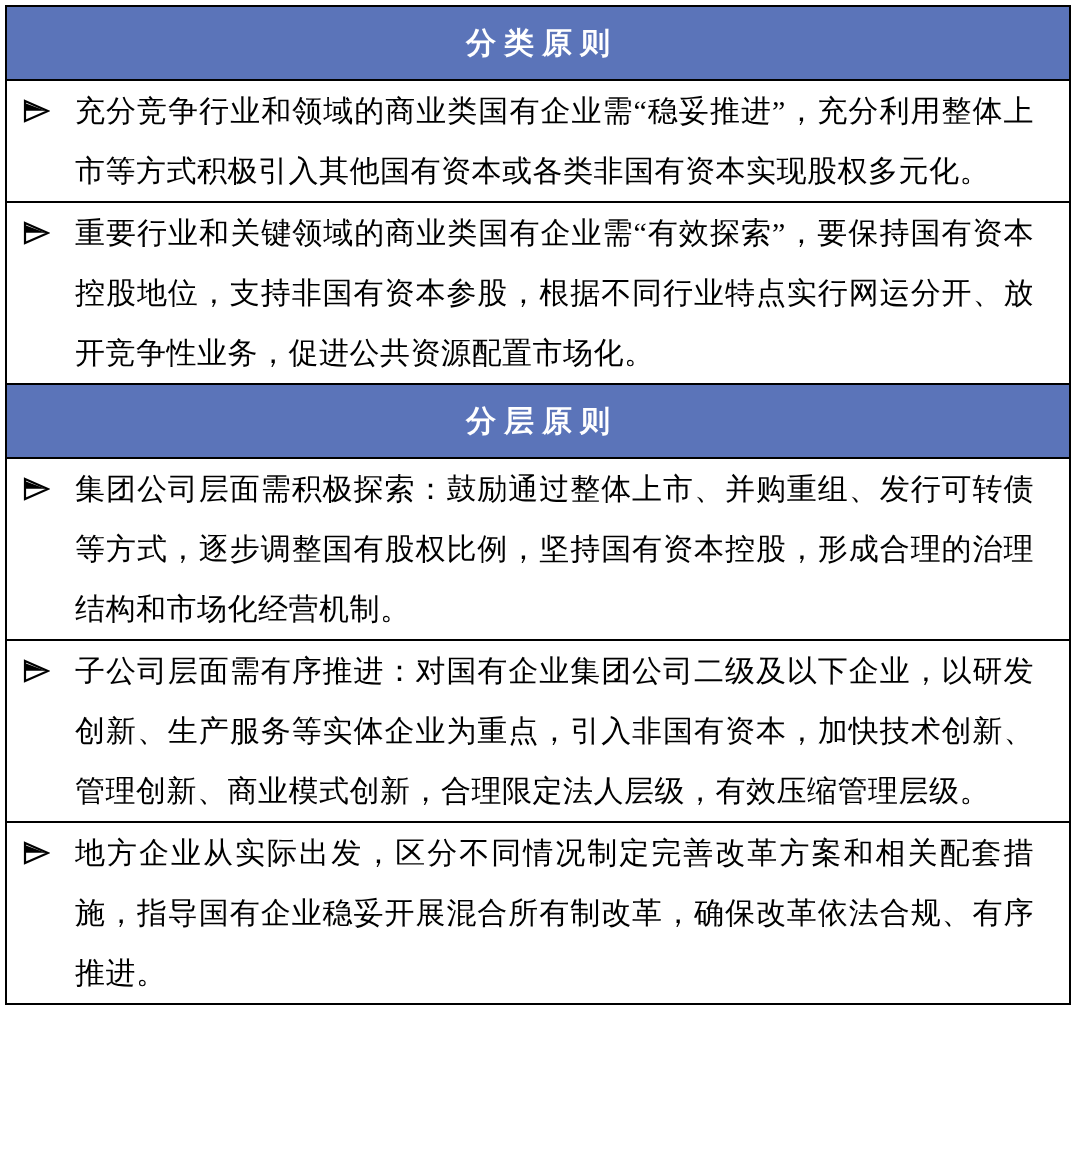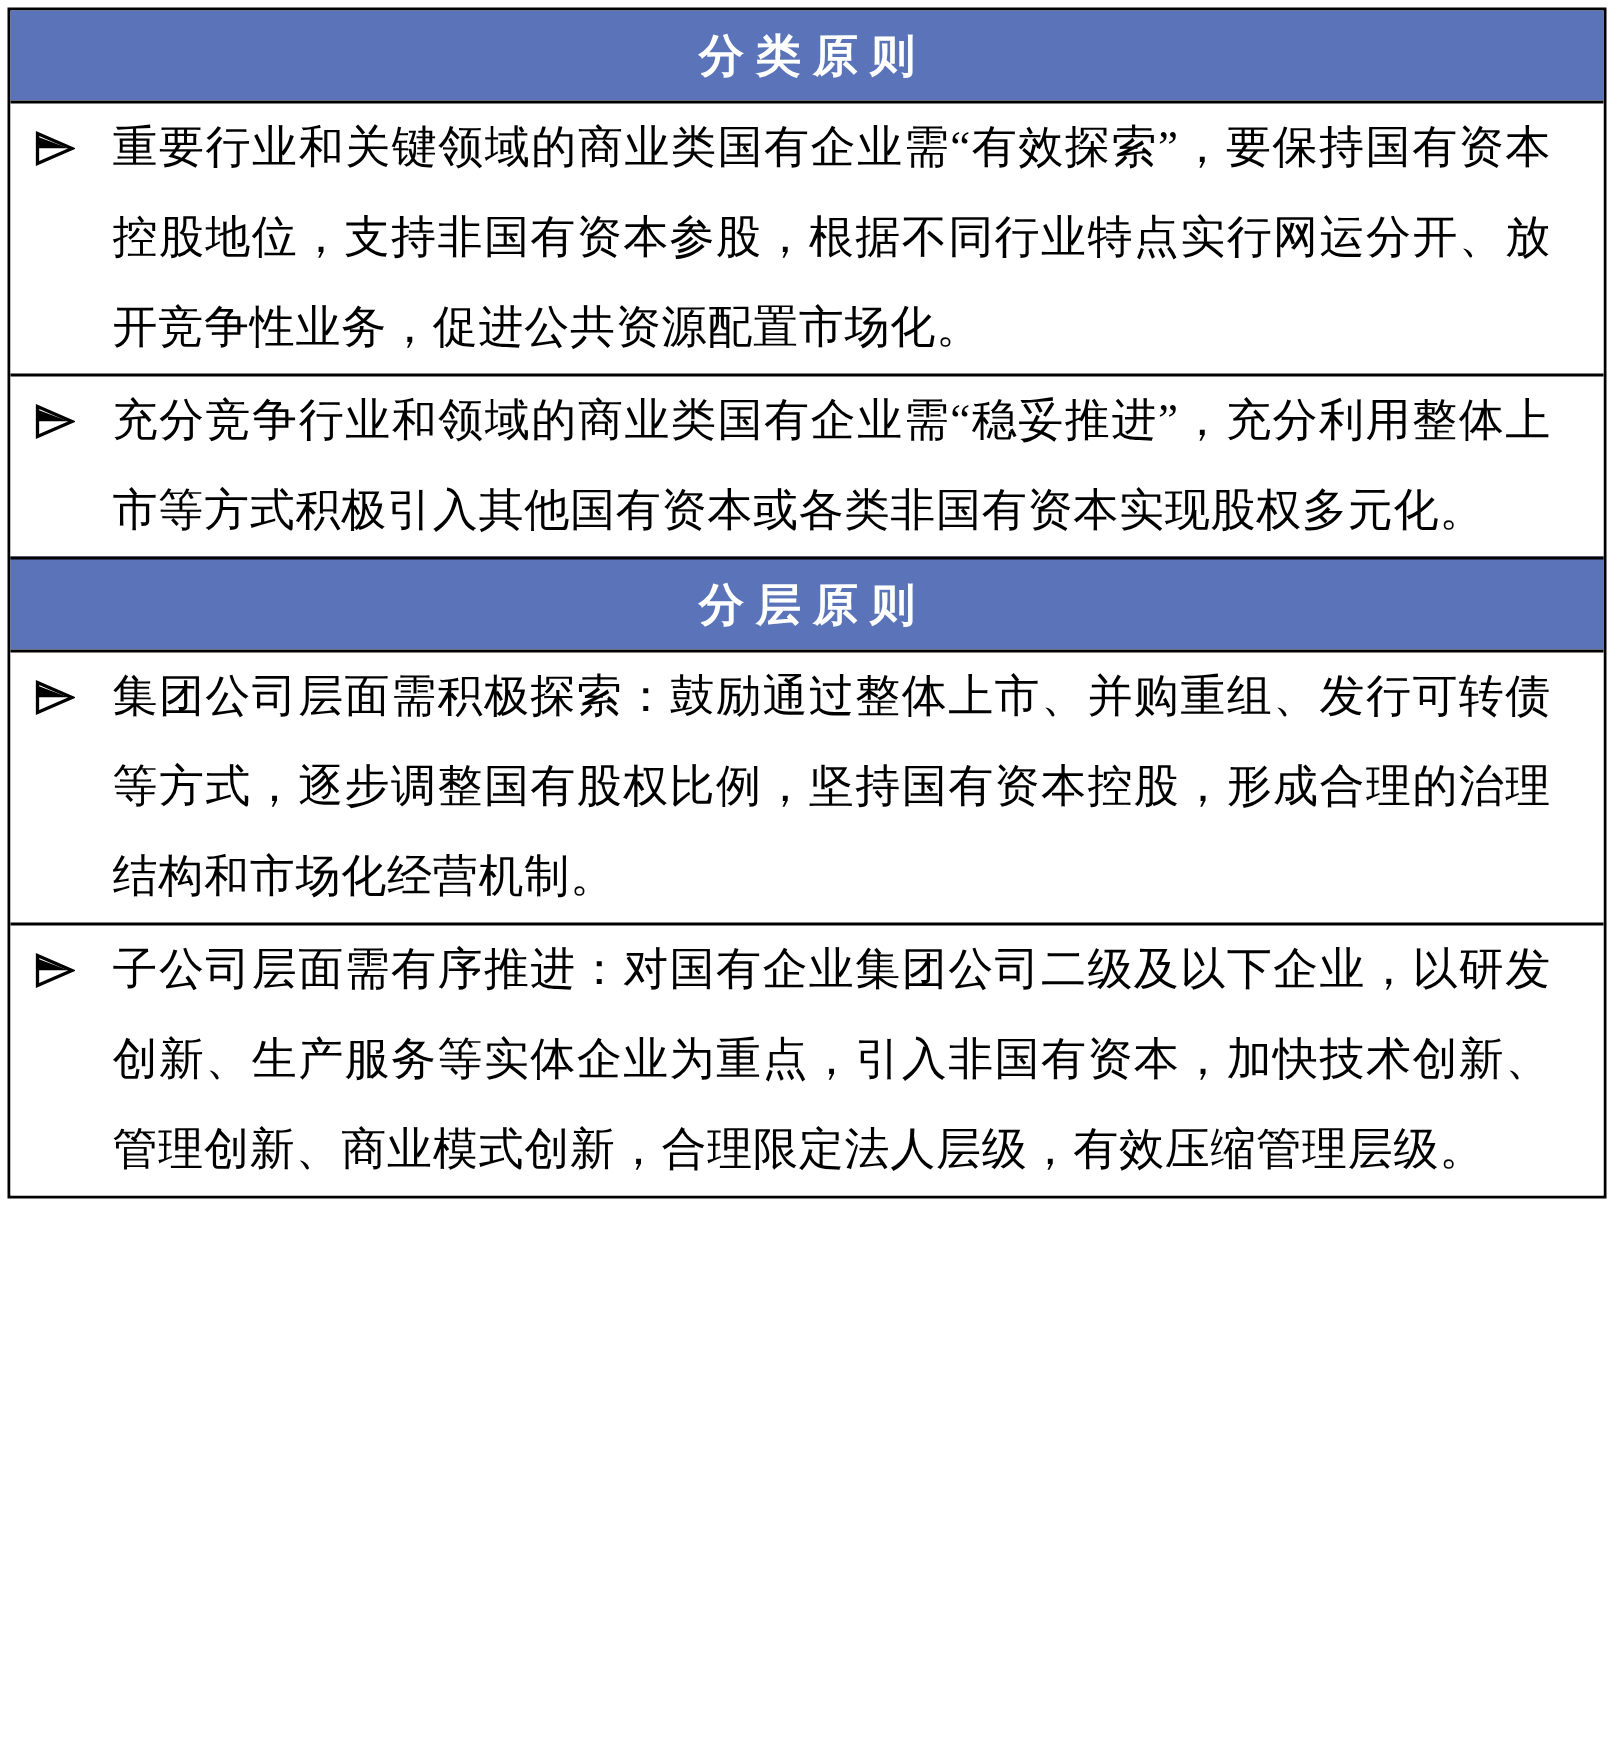--- a/index.html
+++ b/index.html
@@ -18,21 +18,21 @@
     position: absolute;
     left: 5px;
     top: 5px;
     width: 1062px;
     border: 2px solid #000000;
     background: #ffffff;
   }
   .section-header {
     background: #5B74B9;
     color: #ffffff;
-    height: 60px;
+    height: 72px;
     display: flex;
     align-items: center;
     justify-content: center;
     font-size: 30px;
     font-weight: bold;
     letter-spacing: 8px;
     text-indent: 8px; 
     border-top: 2px solid #000000;
   }
   .section-header.first {
@@ -69,31 +69,31 @@
 
   <div class="section-header first">分类原则</div>
 
   <div class="item-row">
     <span class="bullet-cell">
       <svg width="27" height="26" viewBox="0 0 27 26" aria-hidden="true">
         <path d="M2 3 L25 13 L2 23 Z" fill="#ffffff" stroke="#000000" stroke-width="2.2" stroke-linejoin="miter"></path>
         <path d="M3 5.5 L22.5 12.8 L3 12.8 Z" fill="#000000"></path>
       </svg>
     </span>
-    <div class="text-cell">重要行业和关键领域的商业类国有企业需“有效探索”，要保持国有资本控股地位，支持非国有资本参股，根据不同行业特点实行网运分开、放开竞争性业务，促进公共资源配置市场化。</div>
+    <div class="text-cell">充分竞争行业和领域的商业类国有企业需“稳妥推进”，充分利用整体上市等方式积极引入其他国有资本或各类非国有资本实现股权多元化。</div>
   </div>
 
   <div class="item-row">
     <span class="bullet-cell">
       <svg width="27" height="26" viewBox="0 0 27 26" aria-hidden="true">
         <path d="M2 3 L25 13 L2 23 Z" fill="#ffffff" stroke="#000000" stroke-width="2.2" stroke-linejoin="miter"></path>
         <path d="M3 5.5 L22.5 12.8 L3 12.8 Z" fill="#000000"></path>
       </svg>
     </span>
-    <div class="text-cell">充分竞争行业和领域的商业类国有企业需“稳妥推进”，充分利用整体上市等方式积极引入其他国有资本或各类非国有资本实现股权多元化。</div>
+    <div class="text-cell">重要行业和关键领域的商业类国有企业需“有效探索”，要保持国有资本控股地位，支持非国有资本参股，根据不同行业特点实行网运分开、放开竞争性业务，促进公共资源配置市场化。</div>
   </div>
 
 
   <div class="section-header">分层原则</div>
 
   <div class="item-row">
     <span class="bullet-cell">
       <svg width="27" height="26" viewBox="0 0 27 26" aria-hidden="true">
         <path d="M2 3 L25 13 L2 23 Z" fill="#ffffff" stroke="#000000" stroke-width="2.2" stroke-linejoin="miter"></path>
         <path d="M3 5.5 L22.5 12.8 L3 12.8 Z" fill="#000000"></path>
@@ -105,14 +105,23 @@
   <div class="item-row">
     <span class="bullet-cell">
       <svg width="27" height="26" viewBox="0 0 27 26" aria-hidden="true">
         <path d="M2 3 L25 13 L2 23 Z" fill="#ffffff" stroke="#000000" stroke-width="2.2" stroke-linejoin="miter"></path>
         <path d="M3 5.5 L22.5 12.8 L3 12.8 Z" fill="#000000"></path>
       </svg>
     </span>
     <div class="text-cell">子公司层面需有序推进：对国有企业集团公司二级及以下企业，以研发创新、生产服务等实体企业为重点，引入非国有资本，加快技术创新、管理创新、商业模式创新，合理限定法人层级，有效压缩管理层级。</div>
   </div>
 
+  <div class="item-row">
+    <span class="bullet-cell">
+      <svg width="27" height="26" viewBox="0 0 27 26" aria-hidden="true">
+        <path d="M2 3 L25 13 L2 23 Z" fill="#ffffff" stroke="#000000" stroke-width="2.2" stroke-linejoin="miter"></path>
+        <path d="M3 5.5 L22.5 12.8 L3 12.8 Z" fill="#000000"></path>
+      </svg>
+    </span>
+    <div class="text-cell">地方企业从实际出发，区分不同情况制定完善改革方案和相关配套措施，指导国有企业稳妥开展混合所有制改革，确保改革依法合规、有序推进。</div>
+  </div>
 
 </div>
 
 </body></html>

